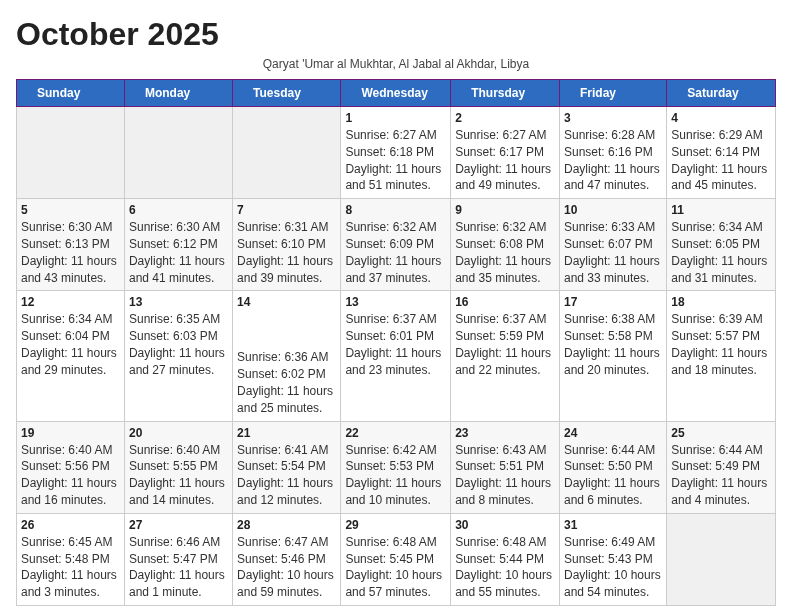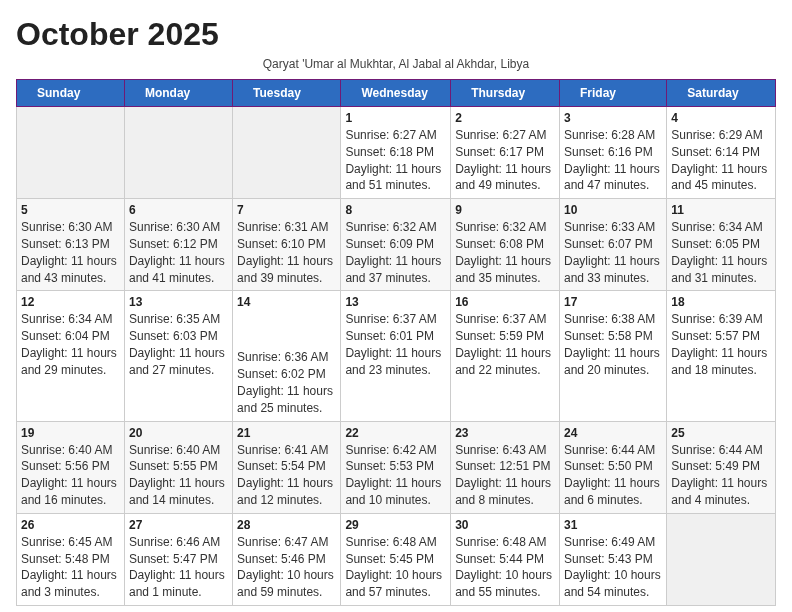--- a/index.html
+++ b/index.html
@@ -274,21 +274,21 @@
         <td>
           <span class="day-num">22</span>
           <div class="day-info" style="white-space: pre-line;">Sunrise: 6:42 AM
 Sunset: 5:53 PM
 Daylight: 11 hours
 and 10 minutes.</div>
         </td>
         <td>
           <span class="day-num">23</span>
           <div class="day-info" style="white-space: pre-line;">Sunrise: 6:43 AM
-Sunset: 12:51 PM
+Sunset: 5:51 PM
 Daylight: 11 hours
 and 8 minutes.</div>
         </td>
         <td>
           <span class="day-num">24</span>
           <div class="day-info" style="white-space: pre-line;">Sunrise: 6:44 AM
 Sunset: 5:50 PM
 Daylight: 11 hours
 and 6 minutes.</div>
         </td>

